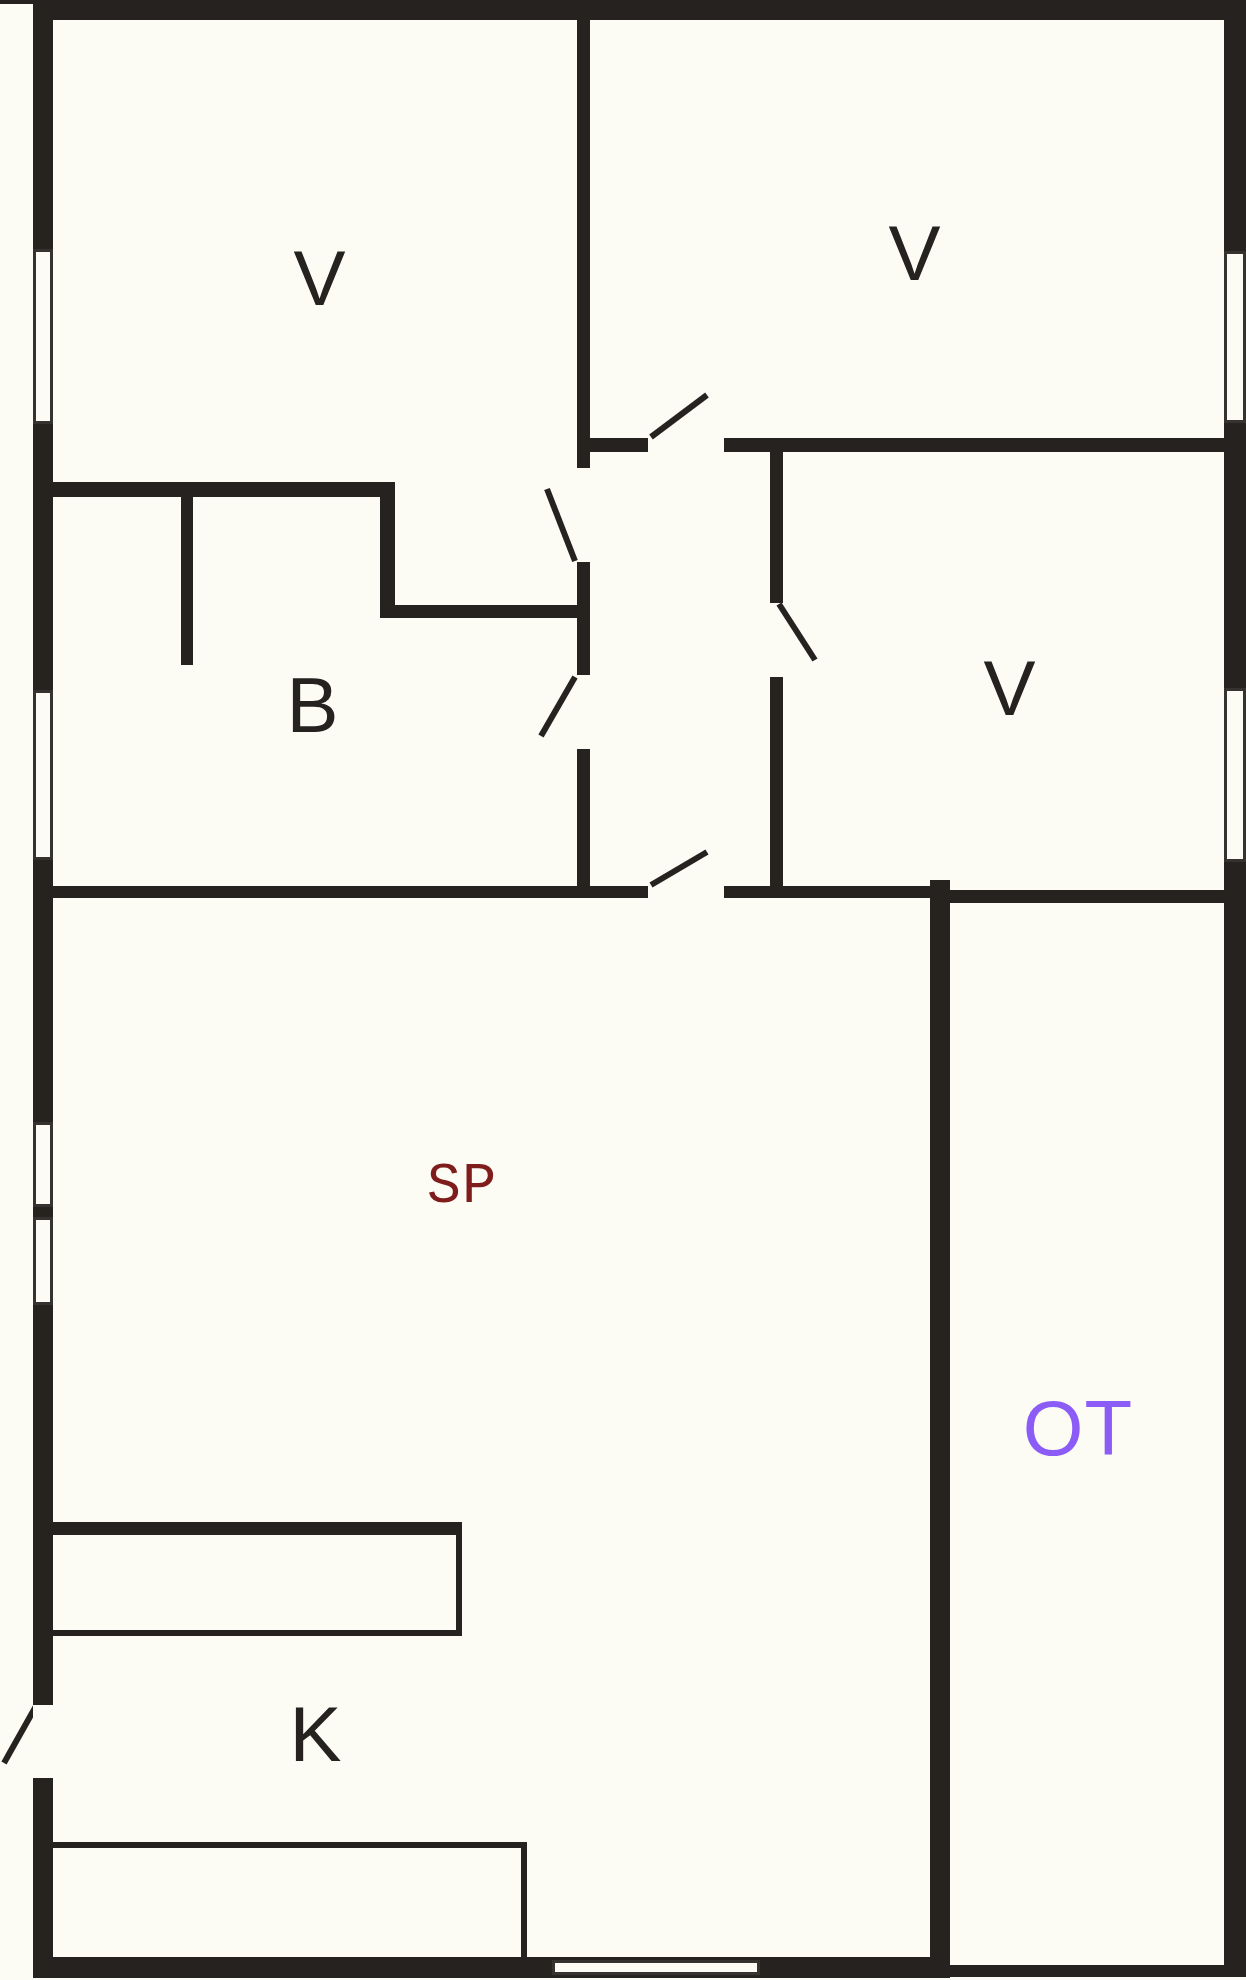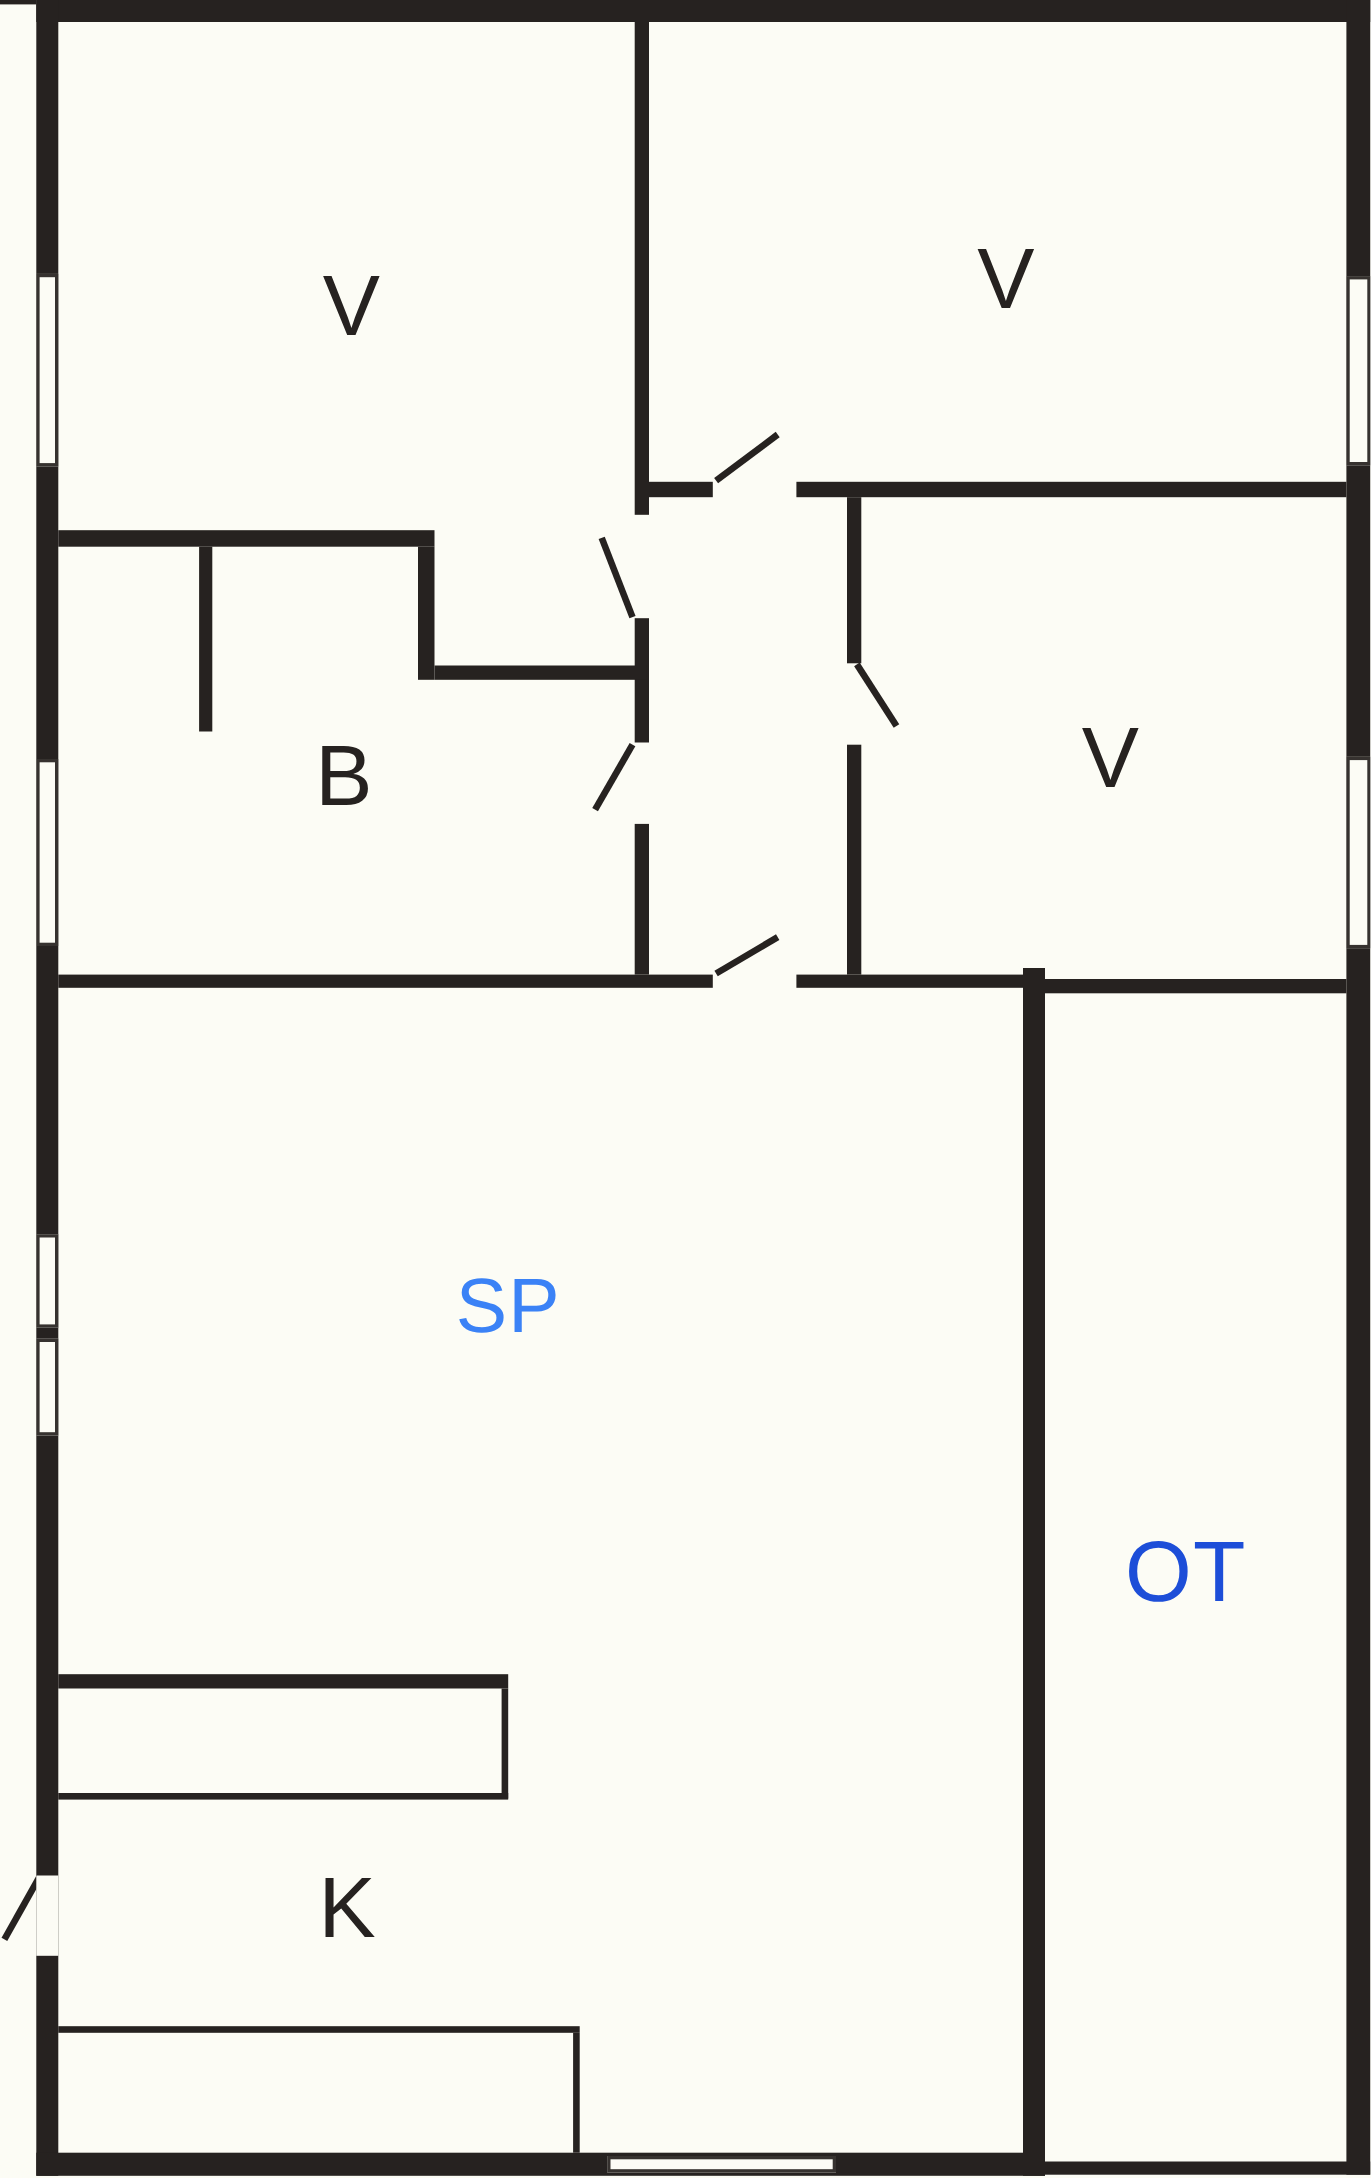--- a/index.html
+++ b/index.html
@@ -90,16 +90,16 @@
     <div class="window" style="left: 33px; top: 1122px; width: 20px; height: 85px;"></div>
     <div class="window" style="left: 33px; top: 1217px; width: 20px; height: 88px;"></div>
     <div class="window" style="left: 1224px; top: 251px; width: 22px; height: 172px;"></div>
     <div class="window" style="left: 1224px; top: 688px; width: 22px; height: 174px;"></div>
     <div class="window" style="left: 552px; top: 1960px; width: 208px; height: 15px;"></div>
     <div class="door-gap" style="left: 33px; top: 1705px; width: 20px; height: 73px;"></div>
     <div class="room-label" style="left: 320px; top: 278px; font-size: 78px; color: rgb(38, 34, 32);">V</div>
     <div class="room-label" style="left: 915px; top: 253px; font-size: 78px; color: rgb(38, 34, 32);">V</div>
     <div class="room-label" style="left: 313px; top: 705px; font-size: 78px; color: rgb(38, 34, 32);">B</div>
     <div class="room-label" style="left: 1010px; top: 688px; font-size: 78px; color: rgb(38, 34, 32);">V</div>
-    <div class="room-label" style="left: 462px; top: 1187px; font-size: 70px; color: #3b82f6;">SP</div>
-    <div class="room-label" style="left: 1078px; top: 1428px; font-size: 78px; color: #1d4ed8;">OT</div>
+    <div class="room-label" style="left: 462px; top: 1187px; font-size: 57px; color: #7f1d1d; font-family: Liberation Mono, monospace;">SP</div>
+    <div class="room-label" style="left: 1078px; top: 1428px; font-size: 78px; color: #8b5cf6;">OT</div>
     <div class="room-label" style="left: 316px; top: 1734px; font-size: 78px; color: rgb(38, 34, 32);">K</div>
   </div>
 
 </body></html>

